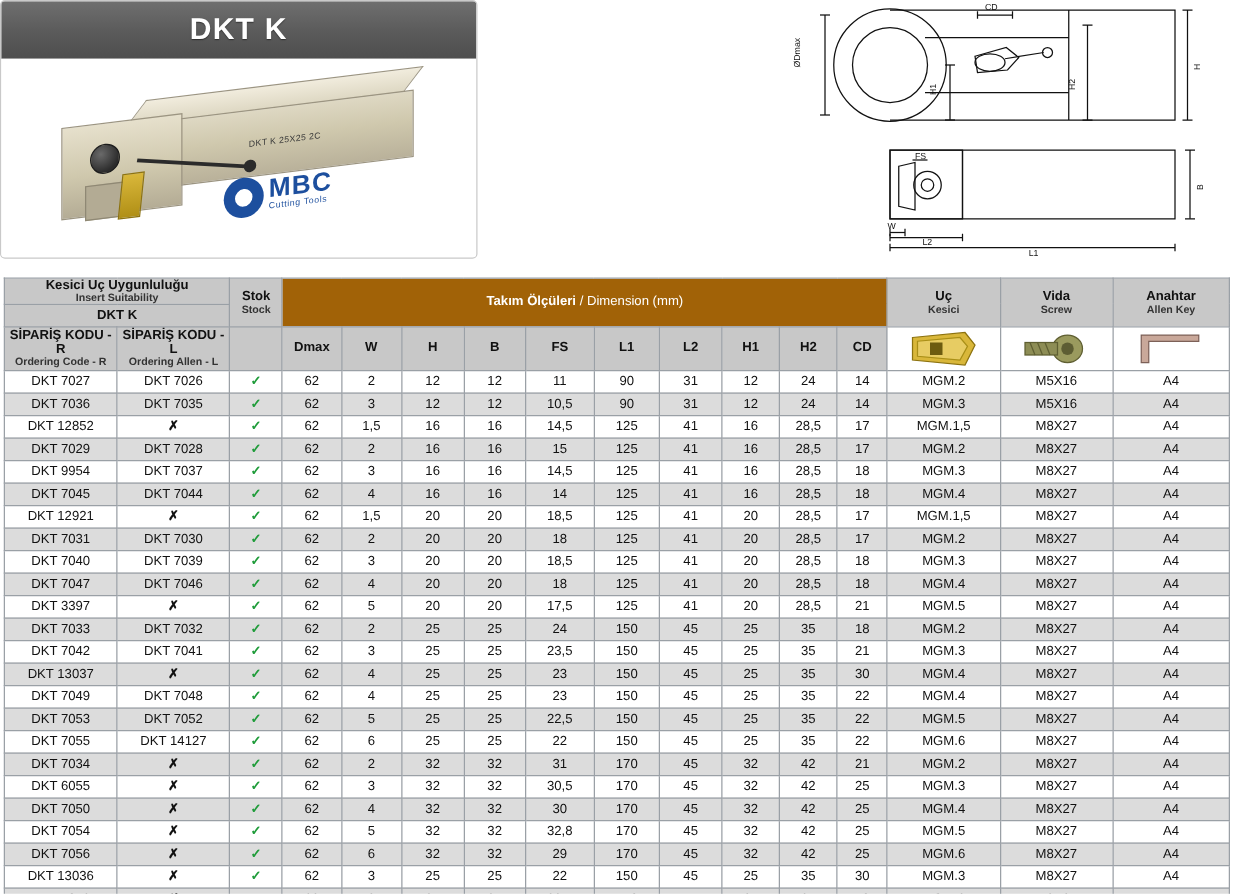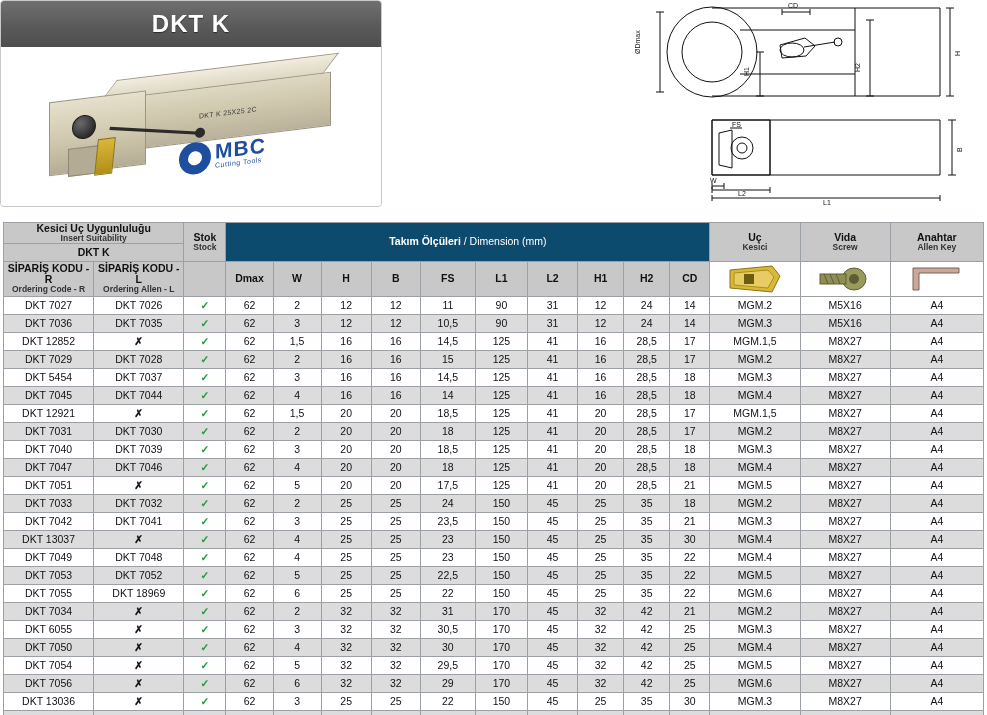--- a/index.html
+++ b/index.html
@@ -109,21 +109,21 @@
   .tbl td,.tbl th{
     border:1px solid #9aa0a6;
     padding:0;
     text-align:center;
     vertical-align:middle;
     font-size:10.5px;
     height:17px;
     line-height:1.05;
   }
   .hdr-dark{
-    background:#0c4a6e;color:#fff;font-weight:bold;
+    background:#a16207;color:#fff;font-weight:bold;
   }
   .hdr-grey{
     background:#c8c8c8;color:#111;font-weight:bold;
   }
   .hdr-grey .sub{font-weight:bold;font-size:8.5px;color:#333;display:block;}
   .row-alt{background:#dcdcdc;}
   .row-plain{background:#ffffff;}
   .code{font-weight:normal;font-size:10.5px;}
   .tick{color:#1f9c3a;font-weight:bold;font-size:12px;}
   .cross{color:#111;font-weight:bold;font-size:11px;}
@@ -402,21 +402,21 @@
           <td>125</td>
           <td>41</td>
           <td>16</td>
           <td>28,5</td>
           <td>17</td>
           <td>MGM.2</td>
           <td>M8X27</td>
           <td>A4</td>
         </tr>
         <tr class="row-plain">
-          <td class="code">DKT 5454</td>
+          <td class="code">DKT 9954</td>
           <td class="code">DKT 7037</td>
           <td class="tick">✓</td>
           <td>62</td>
           <td>3</td>
           <td>16</td>
           <td>16</td>
           <td>14,5</td>
           <td>125</td>
           <td>41</td>
           <td>16</td>
@@ -510,21 +510,21 @@
           <td>125</td>
           <td>41</td>
           <td>20</td>
           <td>28,5</td>
           <td>18</td>
           <td>MGM.4</td>
           <td>M8X27</td>
           <td>A4</td>
         </tr>
         <tr class="row-plain">
-          <td class="code">DKT 7051</td>
+          <td class="code">DKT 3397</td>
           <td class="cross">✗</td>
           <td class="tick">✓</td>
           <td>62</td>
           <td>5</td>
           <td>20</td>
           <td>20</td>
           <td>17,5</td>
           <td>125</td>
           <td>41</td>
           <td>20</td>
@@ -619,21 +619,21 @@
           <td>45</td>
           <td>25</td>
           <td>35</td>
           <td>22</td>
           <td>MGM.5</td>
           <td>M8X27</td>
           <td>A4</td>
         </tr>
         <tr class="row-plain">
           <td class="code">DKT 7055</td>
-          <td class="code">DKT 18969</td>
+          <td class="code">DKT 14127</td>
           <td class="tick">✓</td>
           <td>62</td>
           <td>6</td>
           <td>25</td>
           <td>25</td>
           <td>22</td>
           <td>150</td>
           <td>45</td>
           <td>25</td>
           <td>35</td>
@@ -697,21 +697,21 @@
           <td>A4</td>
         </tr>
         <tr class="row-plain">
           <td class="code">DKT 7054</td>
           <td class="cross">✗</td>
           <td class="tick">✓</td>
           <td>62</td>
           <td>5</td>
           <td>32</td>
           <td>32</td>
-          <td>29,5</td>
+          <td>32,8</td>
           <td>170</td>
           <td>45</td>
           <td>32</td>
           <td>42</td>
           <td>25</td>
           <td>MGM.5</td>
           <td>M8X27</td>
           <td>A4</td>
         </tr>
         <tr class="row-alt">

